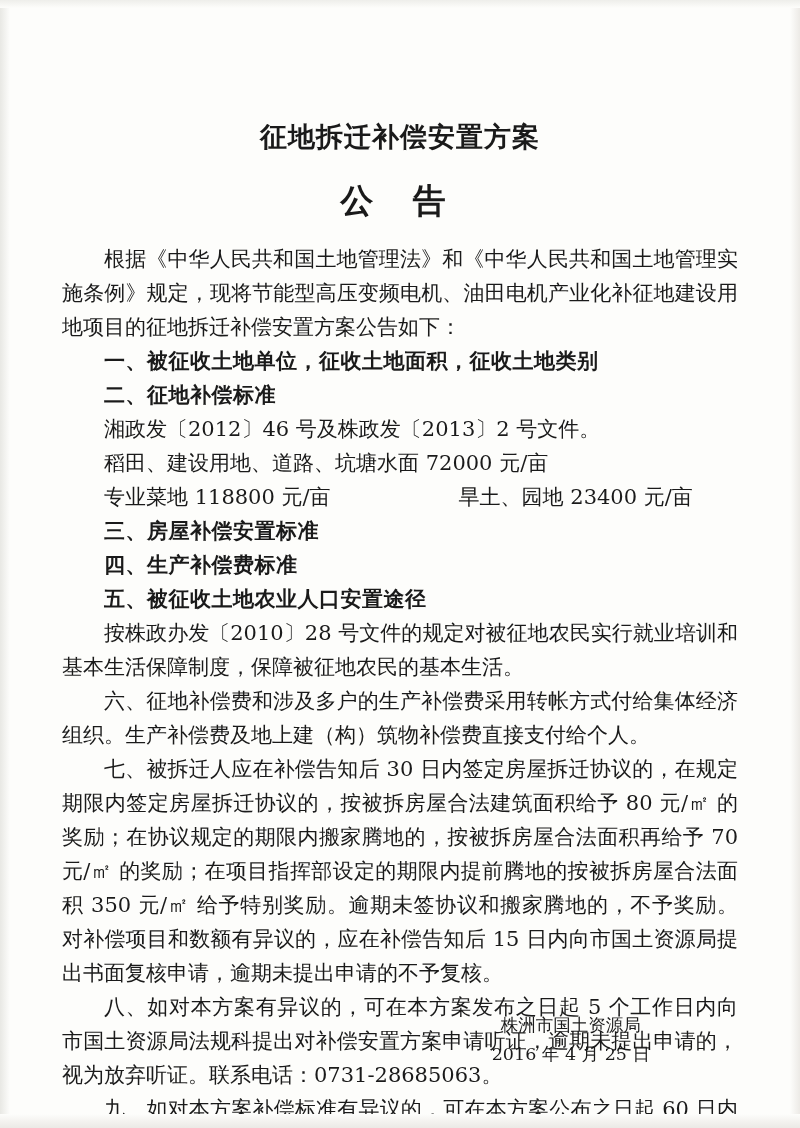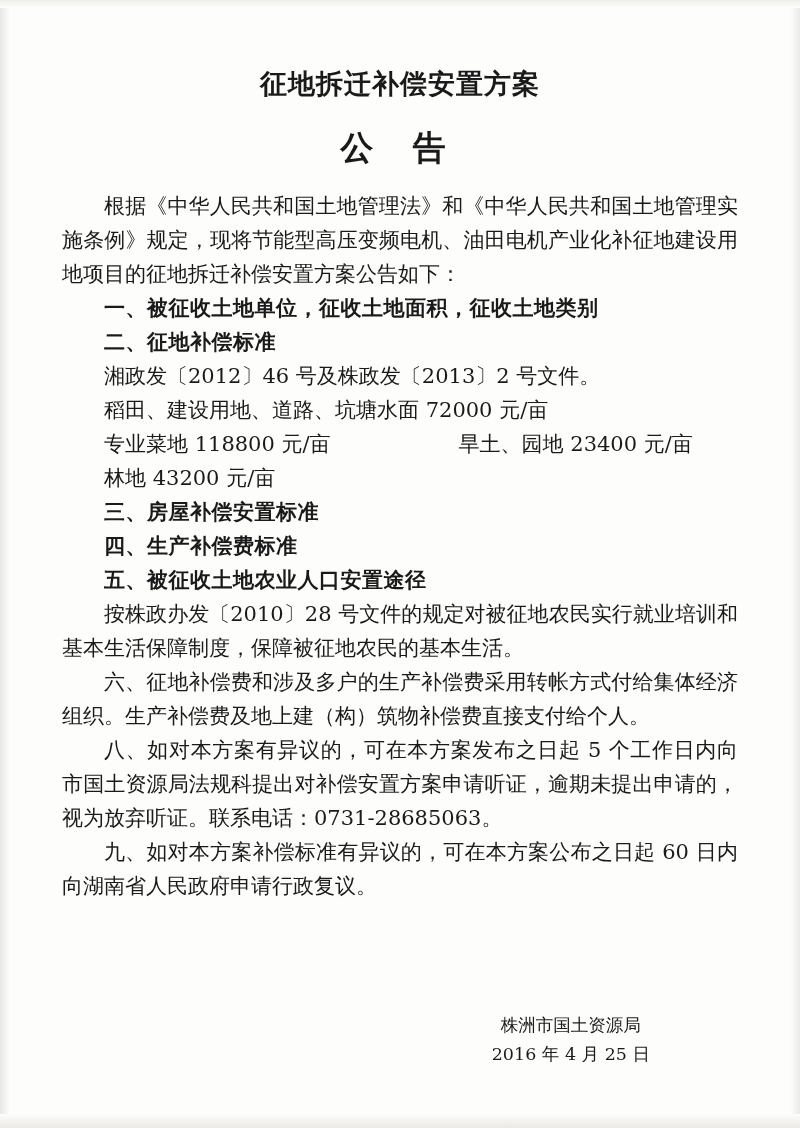--- a/index.html
+++ b/index.html
@@ -12,21 +12,21 @@
     background: #ffffff;
     font-family: "DejaVu Serif", "Liberation Serif", serif;
     color: #1a1a1a;
     overflow: hidden;
   }
   .page {
     position: relative;
     width: 800px;
     height: 1128px;
     box-sizing: border-box;
-    padding: 66px 62px 40px 62px;
+    padding: 119px 62px 40px 62px;
     background: #fdfdfb;
   }
   
   .scan-edge-left {
     position: absolute;
     left: 0; top: 0; bottom: 0;
     width: 10px;
     background: linear-gradient(to right, #e8e8e4, #fdfdfb);
   }
   .scan-edge-right {
@@ -114,26 +114,26 @@
   <h1 class="doc-title">征地拆迁补偿安置方案</h1>
   <h2 class="doc-subtitle">公  告</h2>
 
   <div class="body-text">
     <p class="para">根据《中华人民共和国土地管理法》和《中华人民共和国土地管理实施条例》规定，现将节能型高压变频电机、油田电机产业化补征地建设用地项目的征地拆迁补偿安置方案公告如下：</p>
     <p class="section-head">一、被征收土地单位，征收土地面积，征收土地类别</p>
     <p class="section-head">二、征地补偿标准</p>
     <p class="para">湘政发〔2012〕46 号及株政发〔2013〕2 号文件。</p>
     <p class="para">稻田、建设用地、道路、坑塘水面 72000 元/亩</p>
     <p class="two-col"><span class="col-a">专业菜地 118800 元/亩</span><span class="col-b">旱土、园地 23400 元/亩</span></p>
-    <p class="para">林地 43200 元/亩</p>
     <p class="section-head">三、房屋补偿安置标准</p>
     <p class="section-head">四、生产补偿费标准</p>
     <p class="section-head">五、被征收土地农业人口安置途径</p>
     <p class="para">按株政办发〔2010〕28 号文件的规定对被征地农民实行就业培训和基本生活保障制度，保障被征地农民的基本生活。</p>
     <p class="para">六、征地补偿费和涉及多户的生产补偿费采用转帐方式付给集体经济组织。生产补偿费及地上建（构）筑物补偿费直接支付给个人。</p>
+    <p class="para">七、被拆迁人应在补偿告知后 30 日内签定房屋拆迁协议的，在规定期限内签定房屋拆迁协议的，按被拆房屋合法建筑面积给予 80 元/㎡ 的奖励；在协议规定的期限内搬家腾地的，按被拆房屋合法面积再给予 70 元/㎡ 的奖励；在项目指挥部设定的期限内提前腾地的按被拆房屋合法面积 350 元/㎡ 给予特别奖励。逾期未签协议和搬家腾地的，不予奖励。对补偿项目和数额有异议的，应在补偿告知后 15 日内向市国土资源局提出书面复核申请，逾期未提出申请的不予复核。</p>
     <p class="para">八、如对本方案有异议的，可在本方案发布之日起 5 个工作日内向市国土资源局法规科提出对补偿安置方案申请听证，逾期未提出申请的，视为放弃听证。联系电话：0731-28685063。</p>
     <p class="para">九、如对本方案补偿标准有异议的，可在本方案公布之日起 60 日内向湖南省人民政府申请行政复议。</p>
   </div>
 
   <div class="sign-block">
     <div class="sign-line">株洲市国土资源局</div>
     <div class="sign-line">2016 年 4 月 25 日</div>
   </div>
 </div>
 

